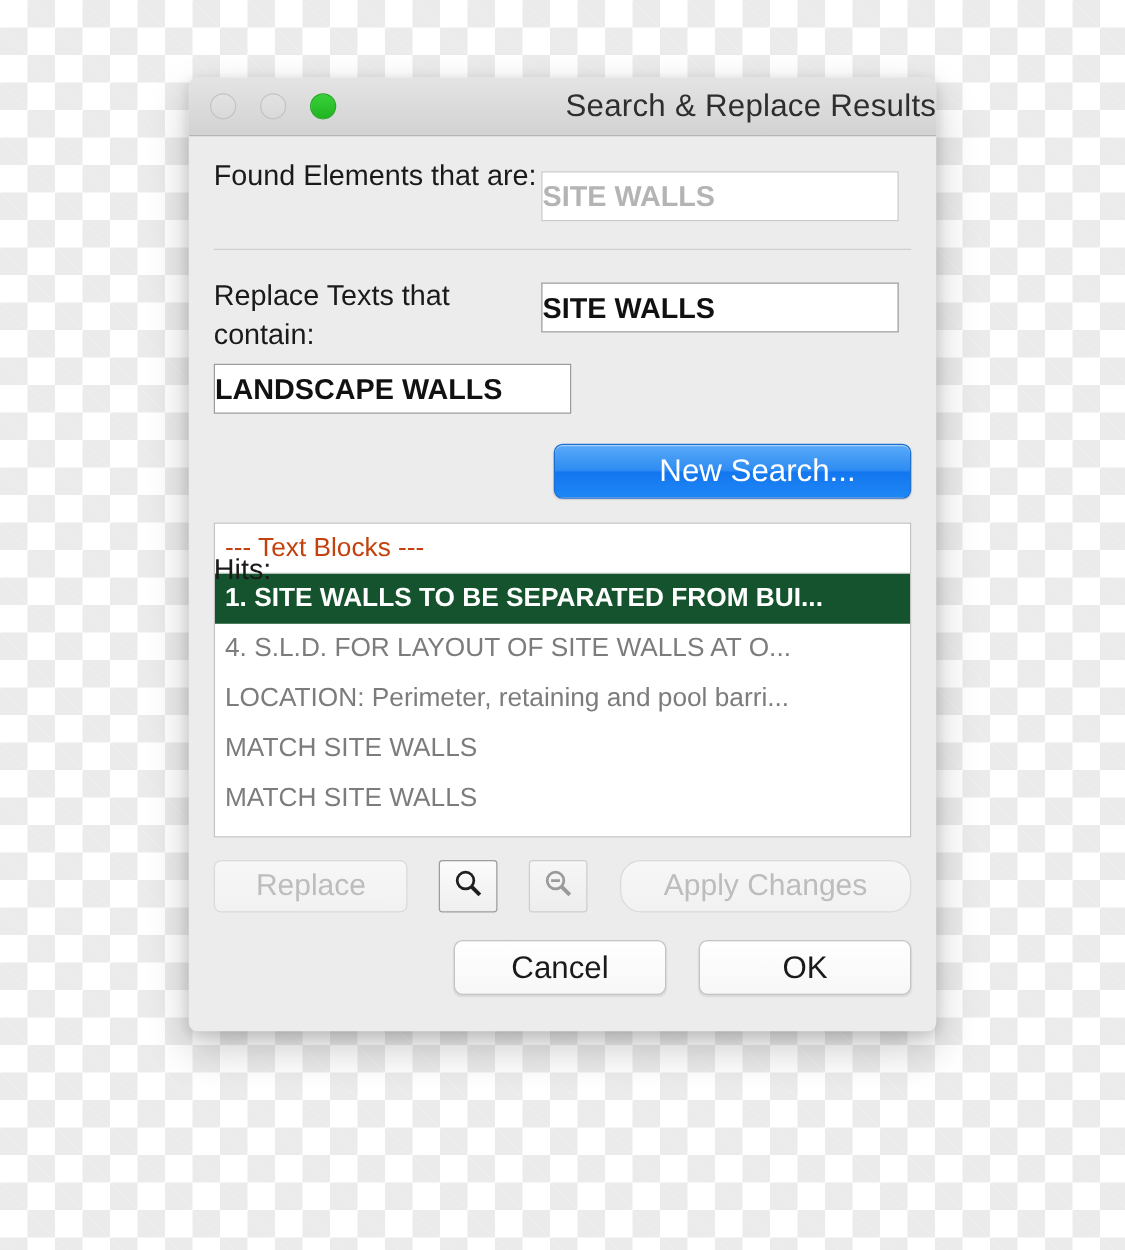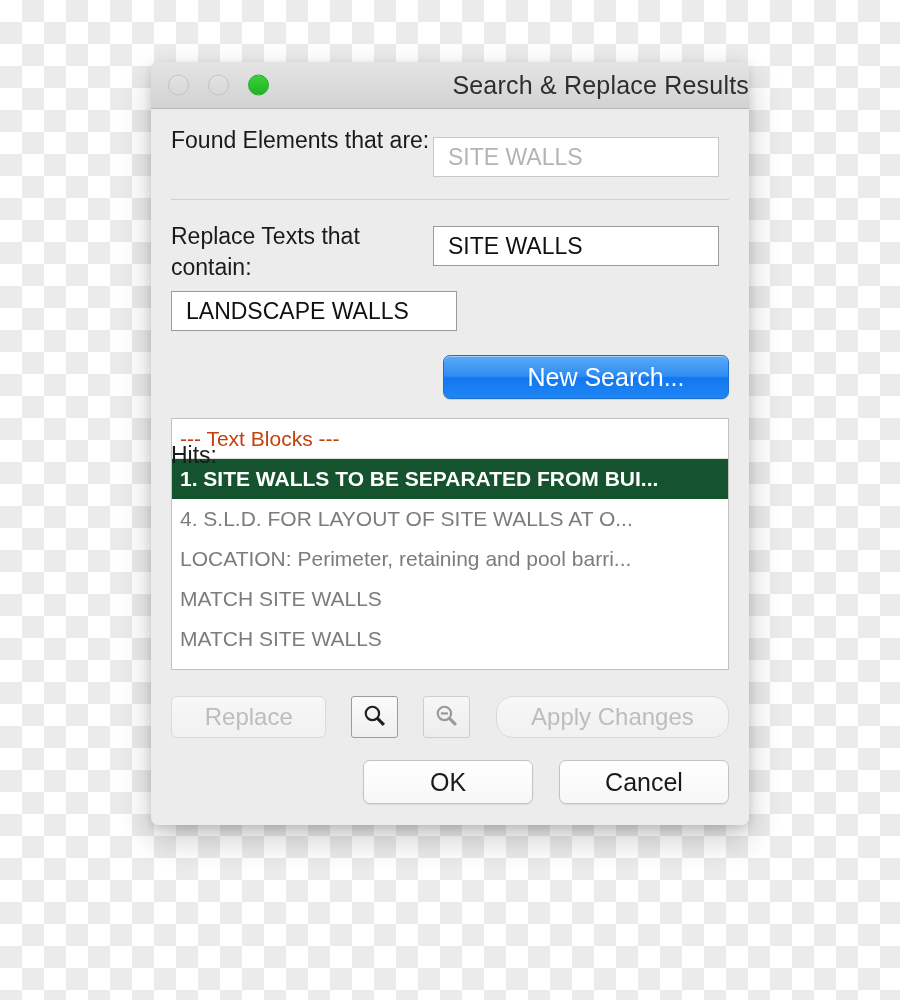--- a/index.html
+++ b/index.html
@@ -91,25 +91,26 @@
     flex: none;
   }
   .field {
     box-sizing: border-box;
     width: 286px;
     height: 40px;
     background: #ffffff;
     border: 1px solid #9b9b9b;
     font-size: 23px;
     color: #111111;
-    padding: 0 14px;
+    padding: 0 0;
     line-height: 38px;
     white-space: nowrap;
     overflow: hidden;
     font-family: "Liberation Sans", sans-serif;
+    font-weight: bold;
   }
   .field.disabled {
     border-color: #c9c9c9;
     color: #b4b4b4;
   }
 
   .row-found { padding-top: 16px; }
   .row-found .field { margin-top: 12px; }
 
   .divider {
@@ -178,21 +179,21 @@
   .hit.selected {
     background: #14532d;
     color: #ffffff;
     font-weight: bold;
   }
 
   
   .btnrow {
     display: flex;
     align-items: center;
-    margin-top: 26px;
+    margin-top: 18px;
     justify-content: center;
   }
   .btn {
     box-sizing: border-box;
     height: 42px;
     border-radius: 6px;
     border: 1px solid #c6c6c6;
     background: linear-gradient(to bottom, #fdfdfd, #f3f3f3);
     font-size: 24px;
     color: #1a1a1a;
@@ -312,18 +313,18 @@
             <line x1="6.6" y1="10" x2="13.4" y2="10"></line>
             <line x1="14.8" y1="14.8" x2="21" y2="21" stroke-width="3"></line>
           </svg>
         </span>
       </div>
 
       <div class="btn btn-apply disabled">Apply Changes</div>
     </div>
 
     <div class="btnrow-bottom">
+      <div class="btn-wide">Cancel</div>
       <div class="btn-wide">OK</div>
-      <div class="btn-wide">Cancel</div>
     </div>
 
   </div>
 </div>
 
 </body></html>

